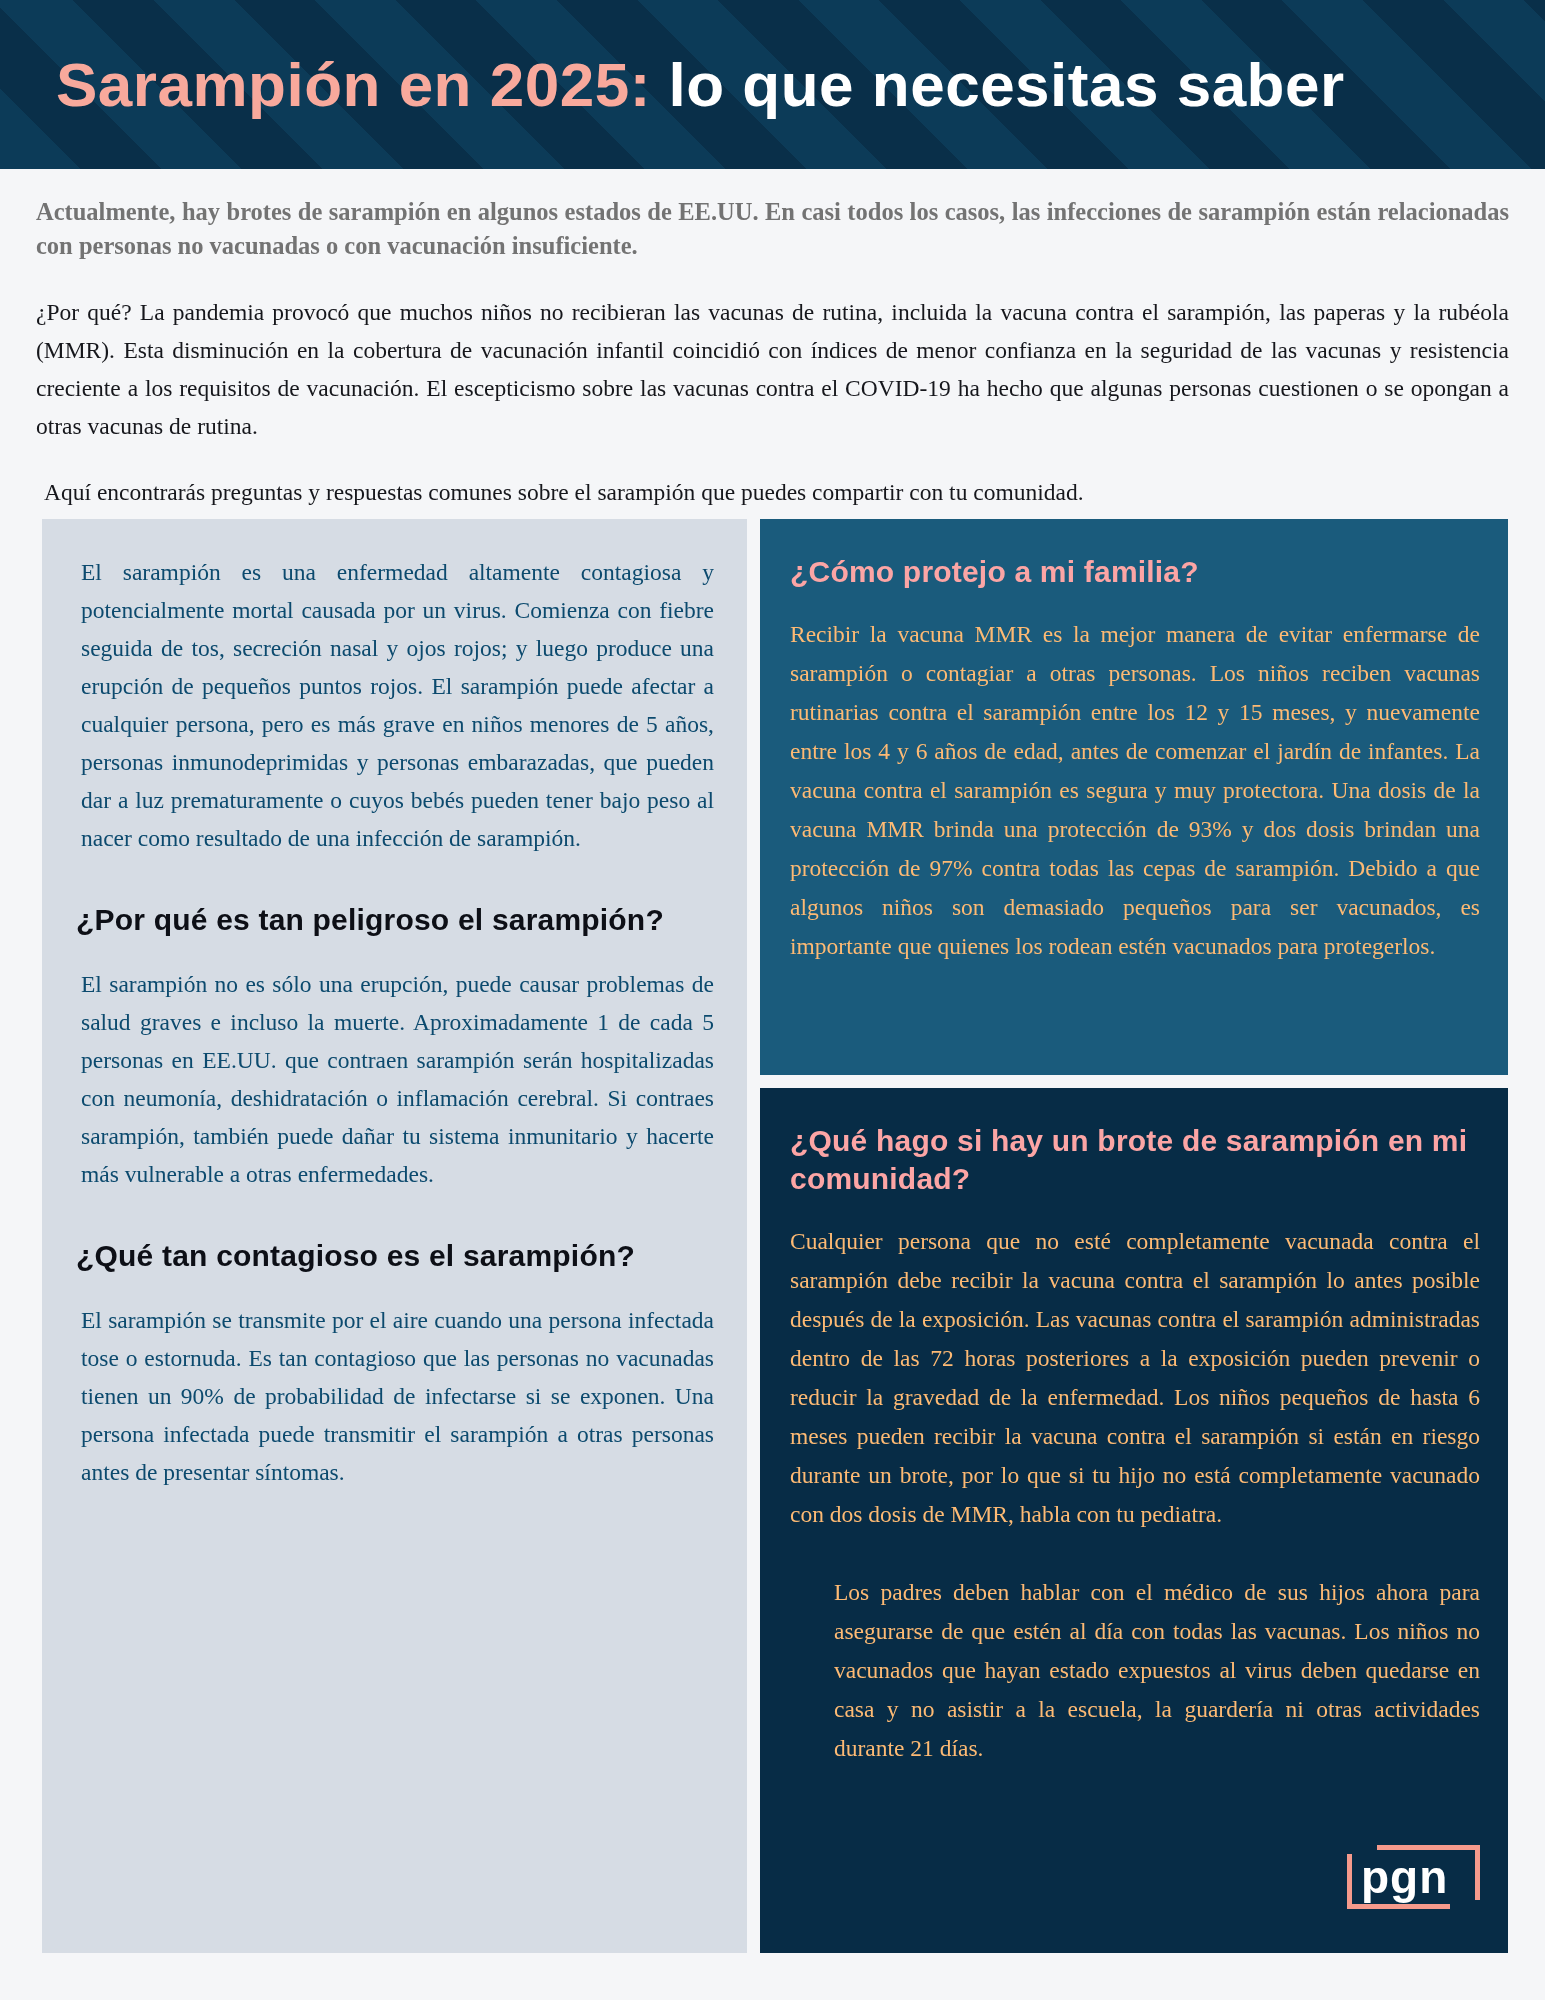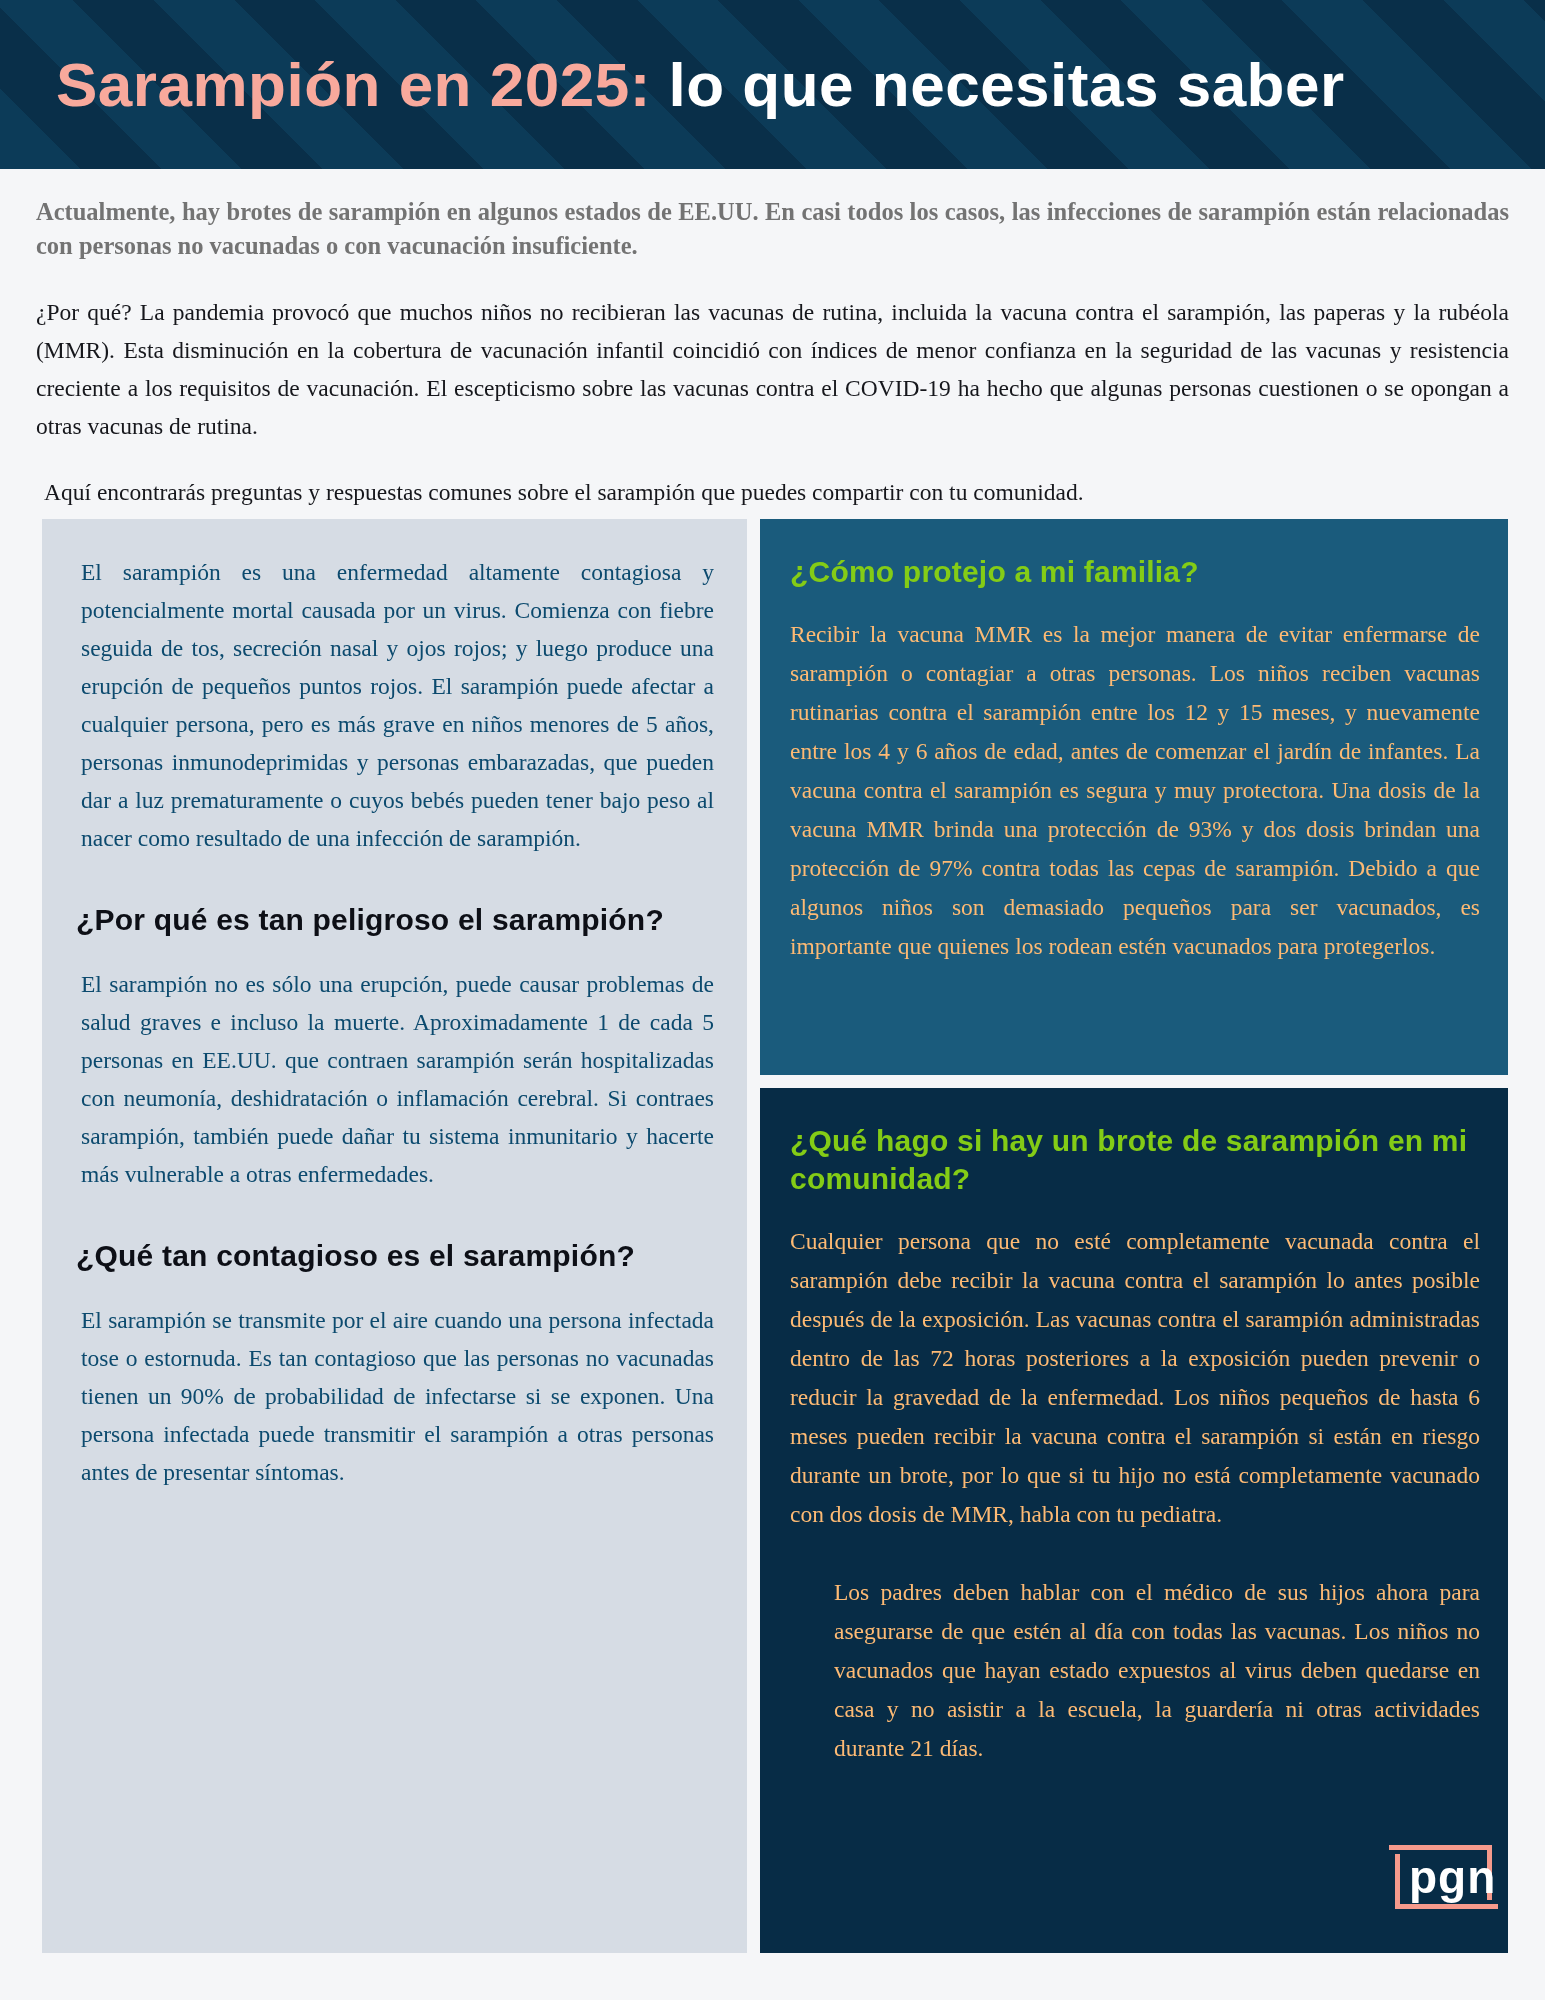--- a/index.html
+++ b/index.html
@@ -108,36 +108,36 @@
   .box-outbreak{
     background:#072c46;
     flex:1;
   }
   .box h2{
     margin:0 0 24px 0;
     font-family:"Liberation Sans","DejaVu Sans",sans-serif;
     font-weight:700;
     font-size:30px;
     line-height:38px;
-    color:#84cc16;
+    color:#fca5a5;
     letter-spacing:.2px;
   }
   .box .answer{
     margin:0;
     font-size:23.5px;
     line-height:39px;
     text-align:justify;
     color:#fdba74;
   }
   .box .answer + .answer{margin-top:39px;margin-left:44px;}
   
   .logo{
     position:absolute;
-    right:16px;bottom:44px;
-    width:97px;height:64px;
+    right:28px;bottom:44px;
+    width:133px;height:64px;
   }
   .logo .bracket-top{
     position:absolute;top:0;right:0;
     width:98px;height:50px;
     border-top:5px solid #f59a8c;
     border-right:5px solid #f59a8c;
   }
   .logo .bracket-bottom{
     position:absolute;left:0;bottom:0;
     width:98px;height:50px;

